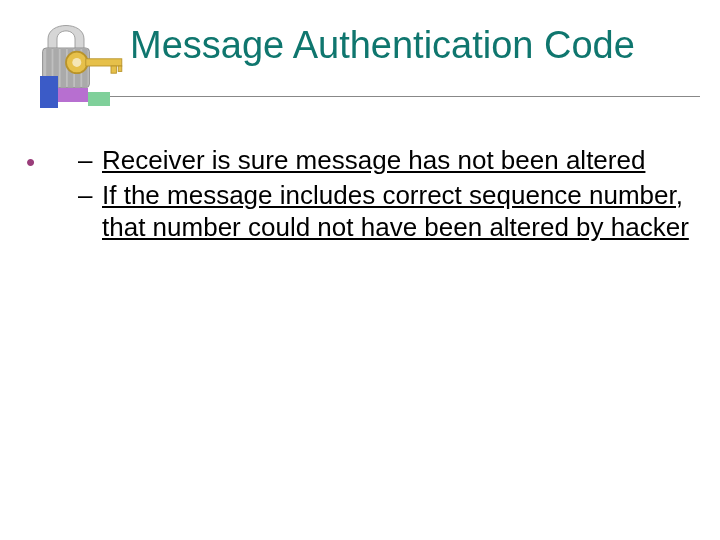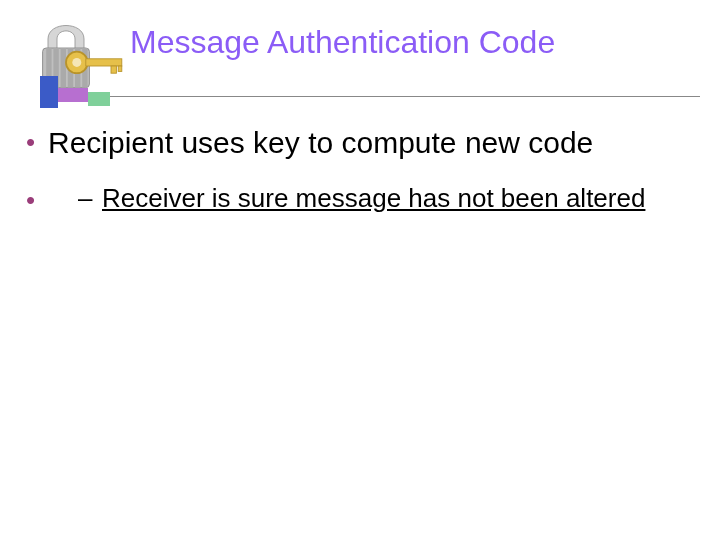--- a/index.html
+++ b/index.html
@@ -27,22 +27,22 @@
     position: absolute;
     top: 12px;
     left: 20px;
     width: 110px;
     height: 90px;
   }
   .title {
     position: absolute;
     top: 24px;
     left: 130px;
-    font-size: 32px;
-    color: #8b5cf6;
+    font-size: 38px;
+    color: #0f766e;
     white-space: nowrap;
   }
   .title-underline {
     position: absolute;
     top: 96px;
     left: 60px;
     width: 640px;
     height: 1px;
     background: #888888;
   }
@@ -128,20 +128,20 @@
 <div class="title-underline"></div>
 
 <div class="decor">
   <div class="blue-box"></div>
   <div class="purple-box"></div>
   <div class="green-box"></div>
 </div>
 
 <div class="content">
   <ul class="main">
-    <li>Recipient uses key to compute new code</li>
     <li>
       <ul class="sub">
         <li>Receiver is sure message has not been altered</li>
+        <li>If the message includes correct sequence number, that number could not have been altered by hacker</li>
       </ul>
     </li>
   </ul>
 </div>
 
 </body></html>

